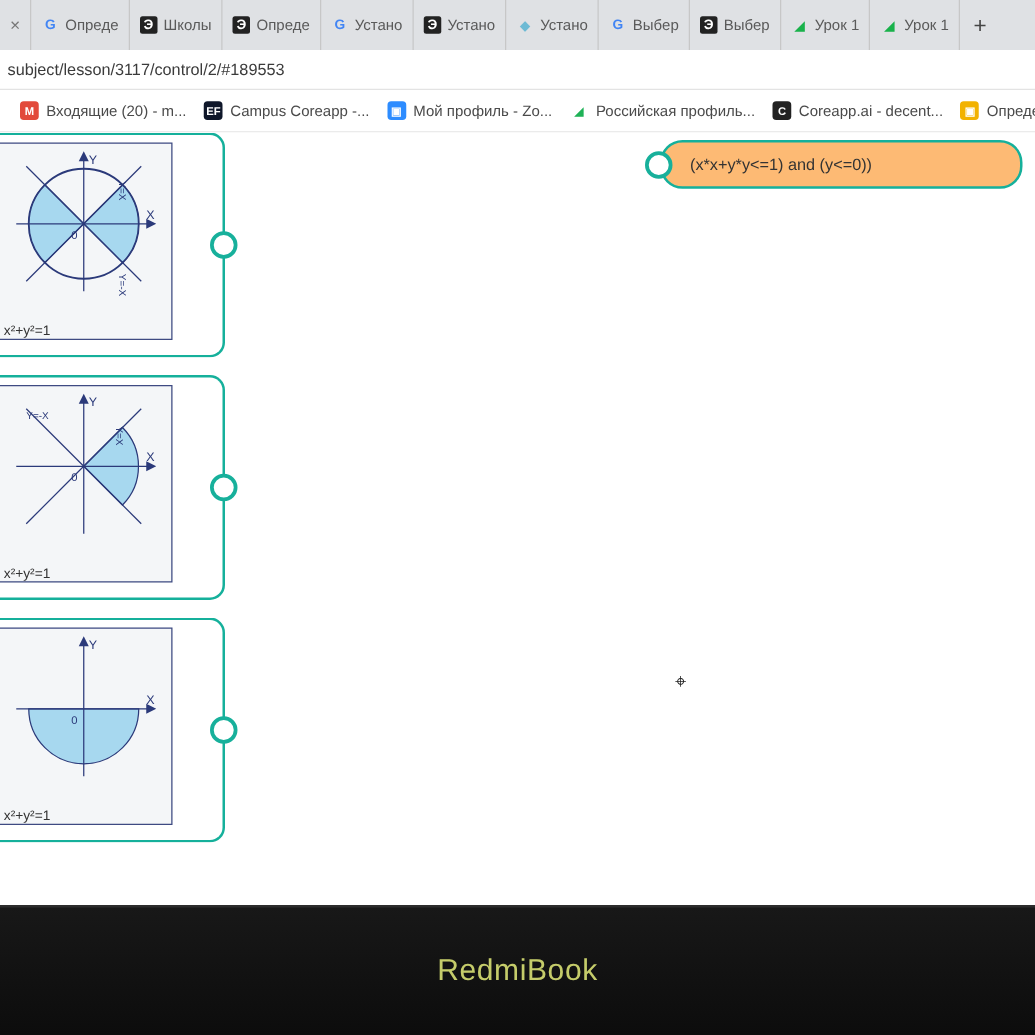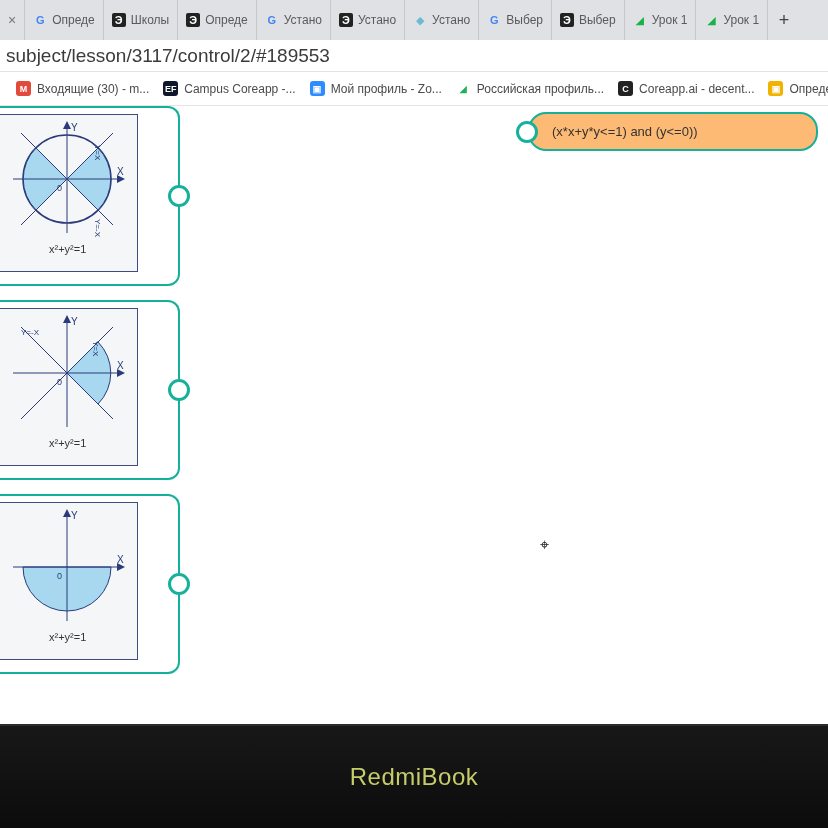--- a/index.html
+++ b/index.html
@@ -8,30 +8,30 @@
   .browser { position: absolute; top: 0; left: 0; right: 0; height: 724px; background: #fff; }
   .tabbar { height: 40px; background: #dfe1e4; display: flex; align-items: center; font-size: 12px; color: #5a5a5a; overflow: hidden; }
   .tab { display: flex; align-items: center; gap: 5px; padding: 0 8px; height: 100%; border-right: 1px solid #c7c7c7; white-space: nowrap; flex-shrink: 0; }
   .tab .close { color: #777; font-size: 14px; }
   .tab .fav { display: inline-flex; width: 14px; height: 14px; align-items: center; justify-content: center; font-size: 11px; }
   .fav-g { color: #4285f4; font-weight: bold; font-family: "Product Sans", Arial, sans-serif; }
   .fav-e { background: #222; color: #fff; font-weight: bold; width: 14px; height: 14px; border-radius: 2px; font-size: 9px; display:flex; align-items:center; justify-content:center; }
   .fav-a { color: #6dbad4; }
   .fav-u { color: #19b24b; }
   .newtab { width: 32px; text-align: center; font-size: 18px; color: #444; }
-  .urlbar { height: 32px; background: #fff; border-bottom: 1px solid #e3e3e3; display: flex; align-items: center; padding-left: 6px; font-size: 19px; color: #3b3b3b; }
+  .urlbar { height: 32px; background: #fff; border-bottom: 1px solid #e3e3e3; display: flex; align-items: center; padding-left: 6px; font-size: 13px; color: #3b3b3b; }
   .bookmarks { height: 34px; background: #fff; border-bottom: 1px solid #e5e5e5; display: flex; align-items: center; gap: 14px; padding-left: 16px; font-size: 12px; color: #4a4a4a; overflow: hidden; }
   .bm { display: flex; align-items: center; gap: 6px; white-space: nowrap; }
   .bm .bico { width: 15px; height: 15px; border-radius: 3px; display: inline-flex; align-items: center; justify-content: center; font-size: 9px; font-weight: bold; }
   .content { position: relative; height: calc(100% - 106px); background: #fff; }
   .cards { position: absolute; left: 0; top: 0; width: 180px; }
   .card-wrap { position: relative; border: 2px solid #15b09b; border-left: none; border-radius: 0 12px 12px 0; margin-bottom: 14px; padding: 6px 6px 12px 0; background: #fff; }
   .card { background: #f4f6f8; border: 1px solid #3e4a82; width: 142px; height: 158px; margin-left: -4px; position: relative; padding: 4px; }
   .card svg { width: 100%; height: 120px; }
-  .card .eq { font-size: 11px; color: #333; position: absolute; left: 6px; bottom: 16px; margin-left: 46px; }
+  .card .eq { font-size: 11px; color: #333; position: absolute; left: 6px; bottom: 0; }
   .ring { position: absolute; right: -12px; top: 50%; transform: translateY(-50%); width: 22px; height: 22px; border: 3px solid #17b09b; border-radius: 50%; background: #fff; }
   .options { position: absolute; right: 10px; top: 6px; width: 290px; }
   .opt { position: relative; border: 2px solid #15b09b; border-radius: 18px; padding: 10px 14px 10px 22px; margin-bottom: 20px; font-size: 13px; color: #333; background: #fdba74; }
   .opt .ring2 { position: absolute; left: -14px; top: 50%; transform: translateY(-50%); width: 22px; height: 22px; border: 3px solid #17b09b; border-radius: 50%; background: #fff; }
   .cursor { position: absolute; left: 540px; top: 430px; font-size: 16px; color: #222; }
   .bezel { position: absolute; left: 0; right: 0; bottom: 0; height: 104px; background: linear-gradient(#181818, #0c0c0c); display: flex; align-items: center; justify-content: center; border-top: 2px solid #2c2c2c; }
   .brand { color: #c5cc6a; font-size: 24px; letter-spacing: .5px; }
 </style>
 </head>
 <body>
@@ -86,21 +86,21 @@
       <div class="newtab">+</div>
     </div>
 
     <div class="urlbar">
       <span>subject/lesson/3117/control/2/#189553</span>
     </div>
 
     <div class="bookmarks">
       <div class="bm">
           <span class="bico" style="background:#e24a3b;color:#fff">M</span>
-          <span>Входящие (30) - m...</span>
+          <span>Входящие (20) - m...</span>
         </div>
       <div class="bm">
           <span class="bico" style="background:#0f172a;color:#fff">EF</span>
           <span>Campus Coreapp -...</span>
         </div>
       <div class="bm">
           <span class="bico" style="background:#2d8cff;color:#fff">▣</span>
           <span>Мой профиль - Zo...</span>
         </div>
       <div class="bm">

